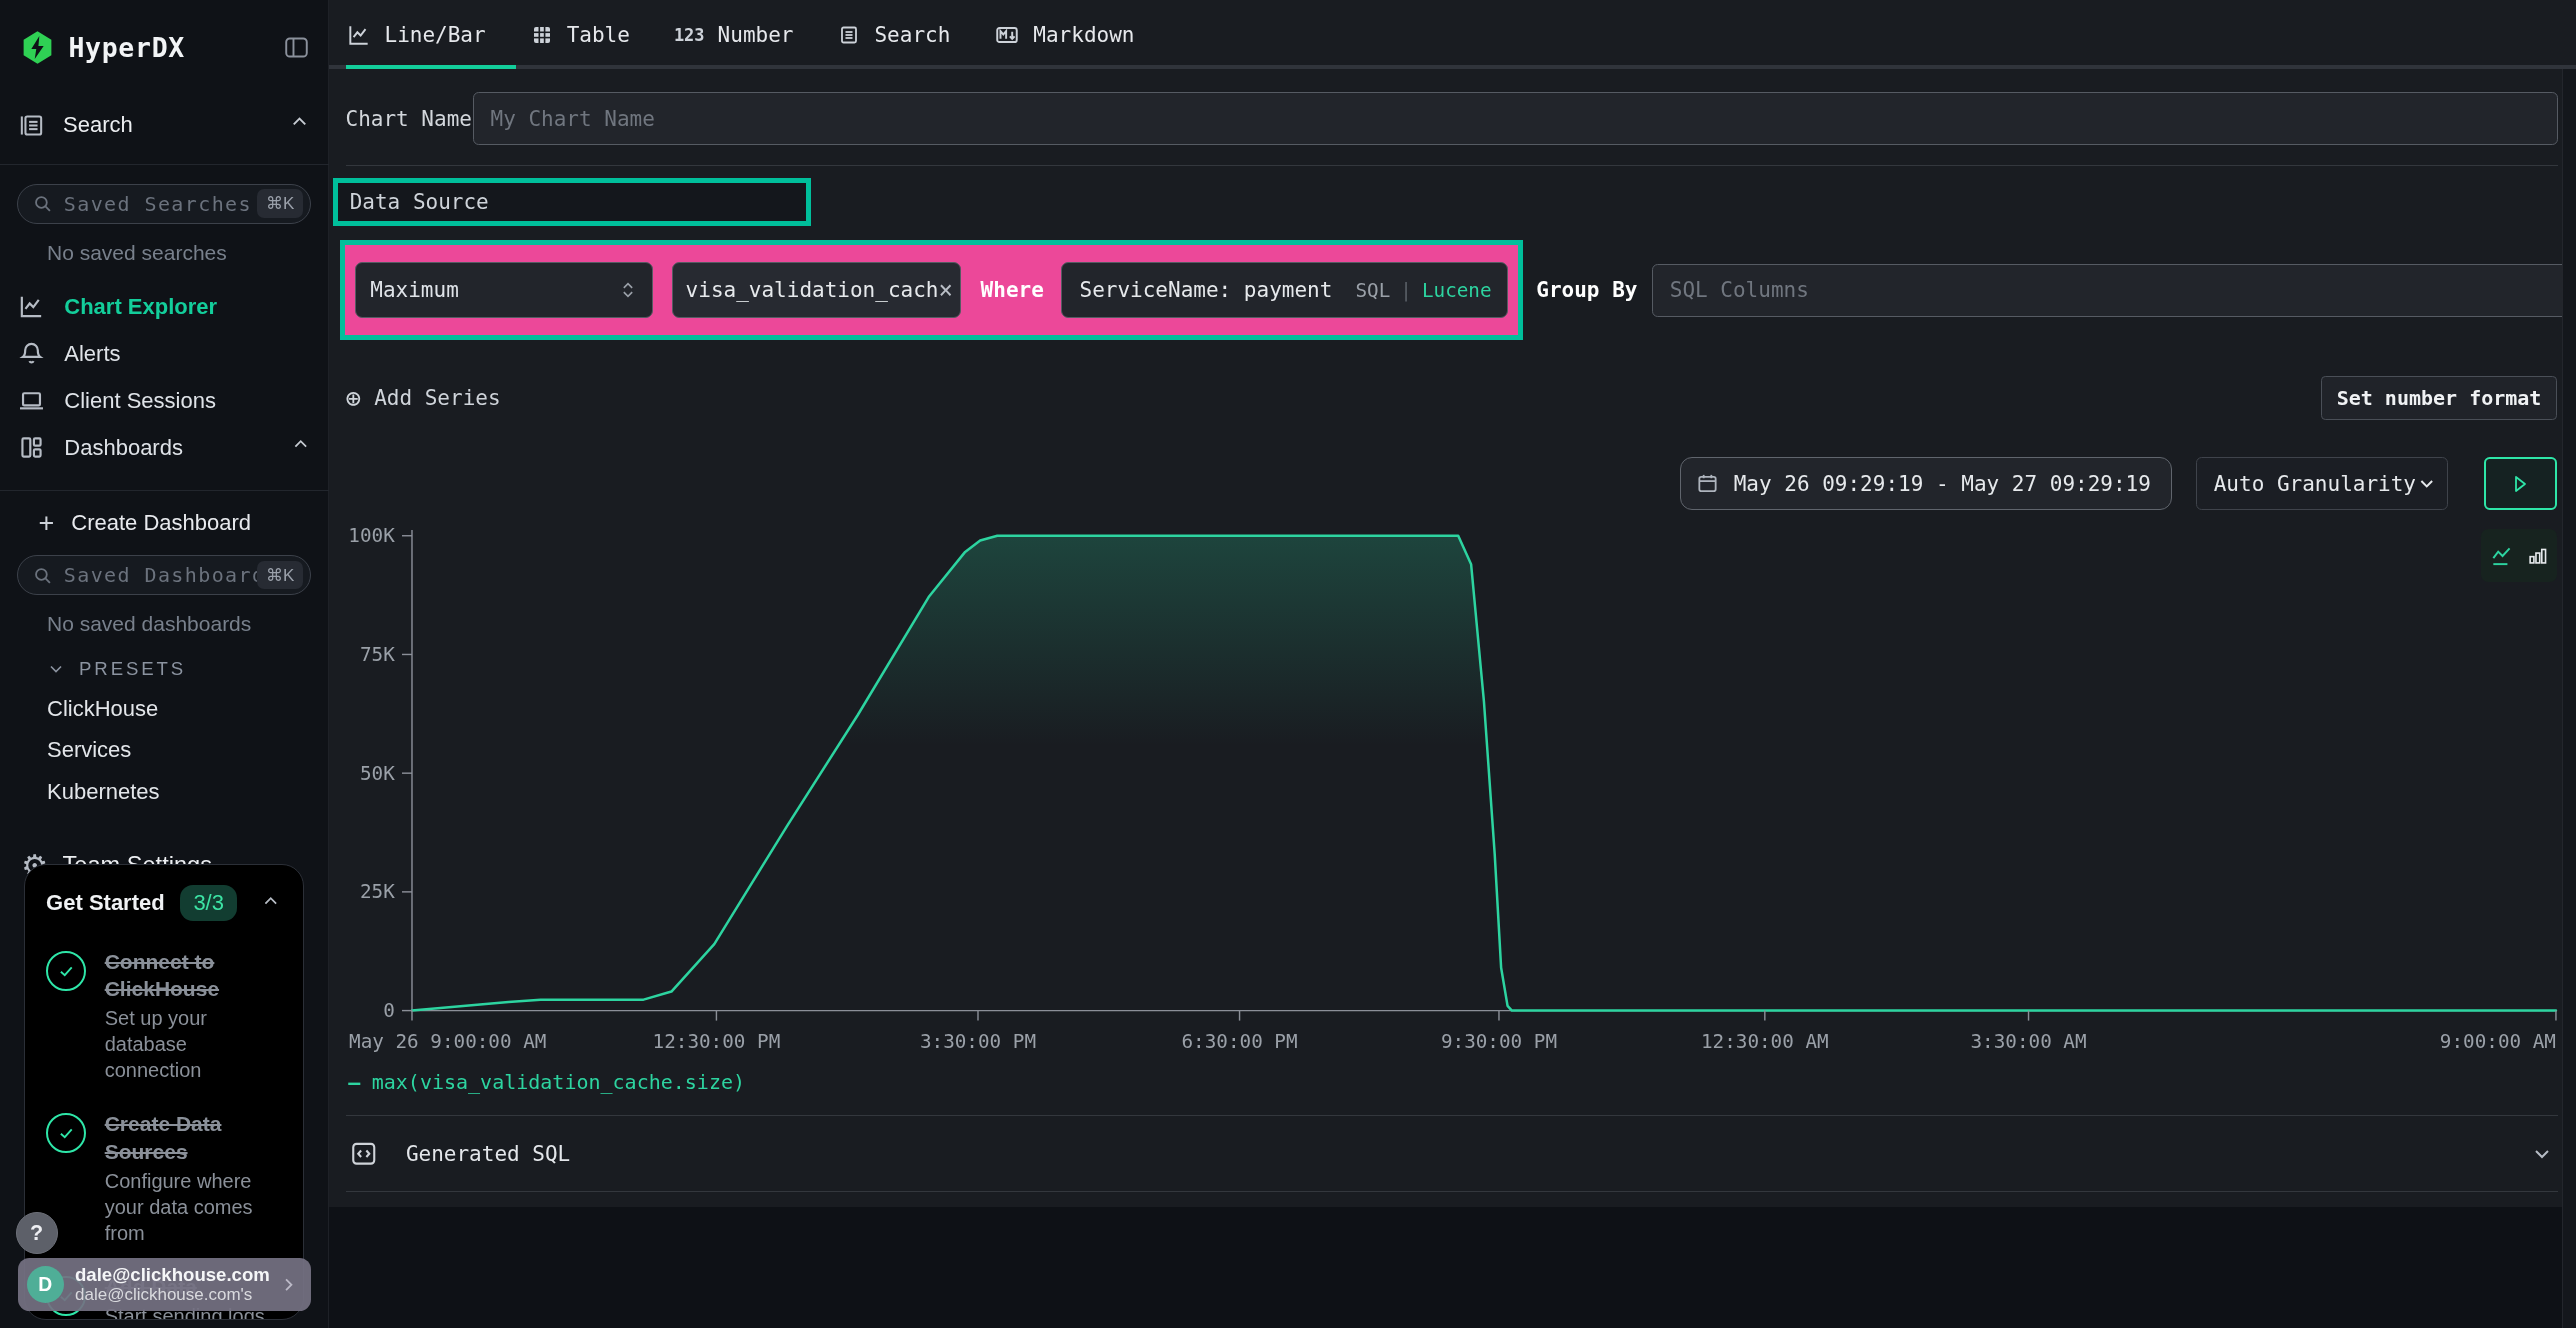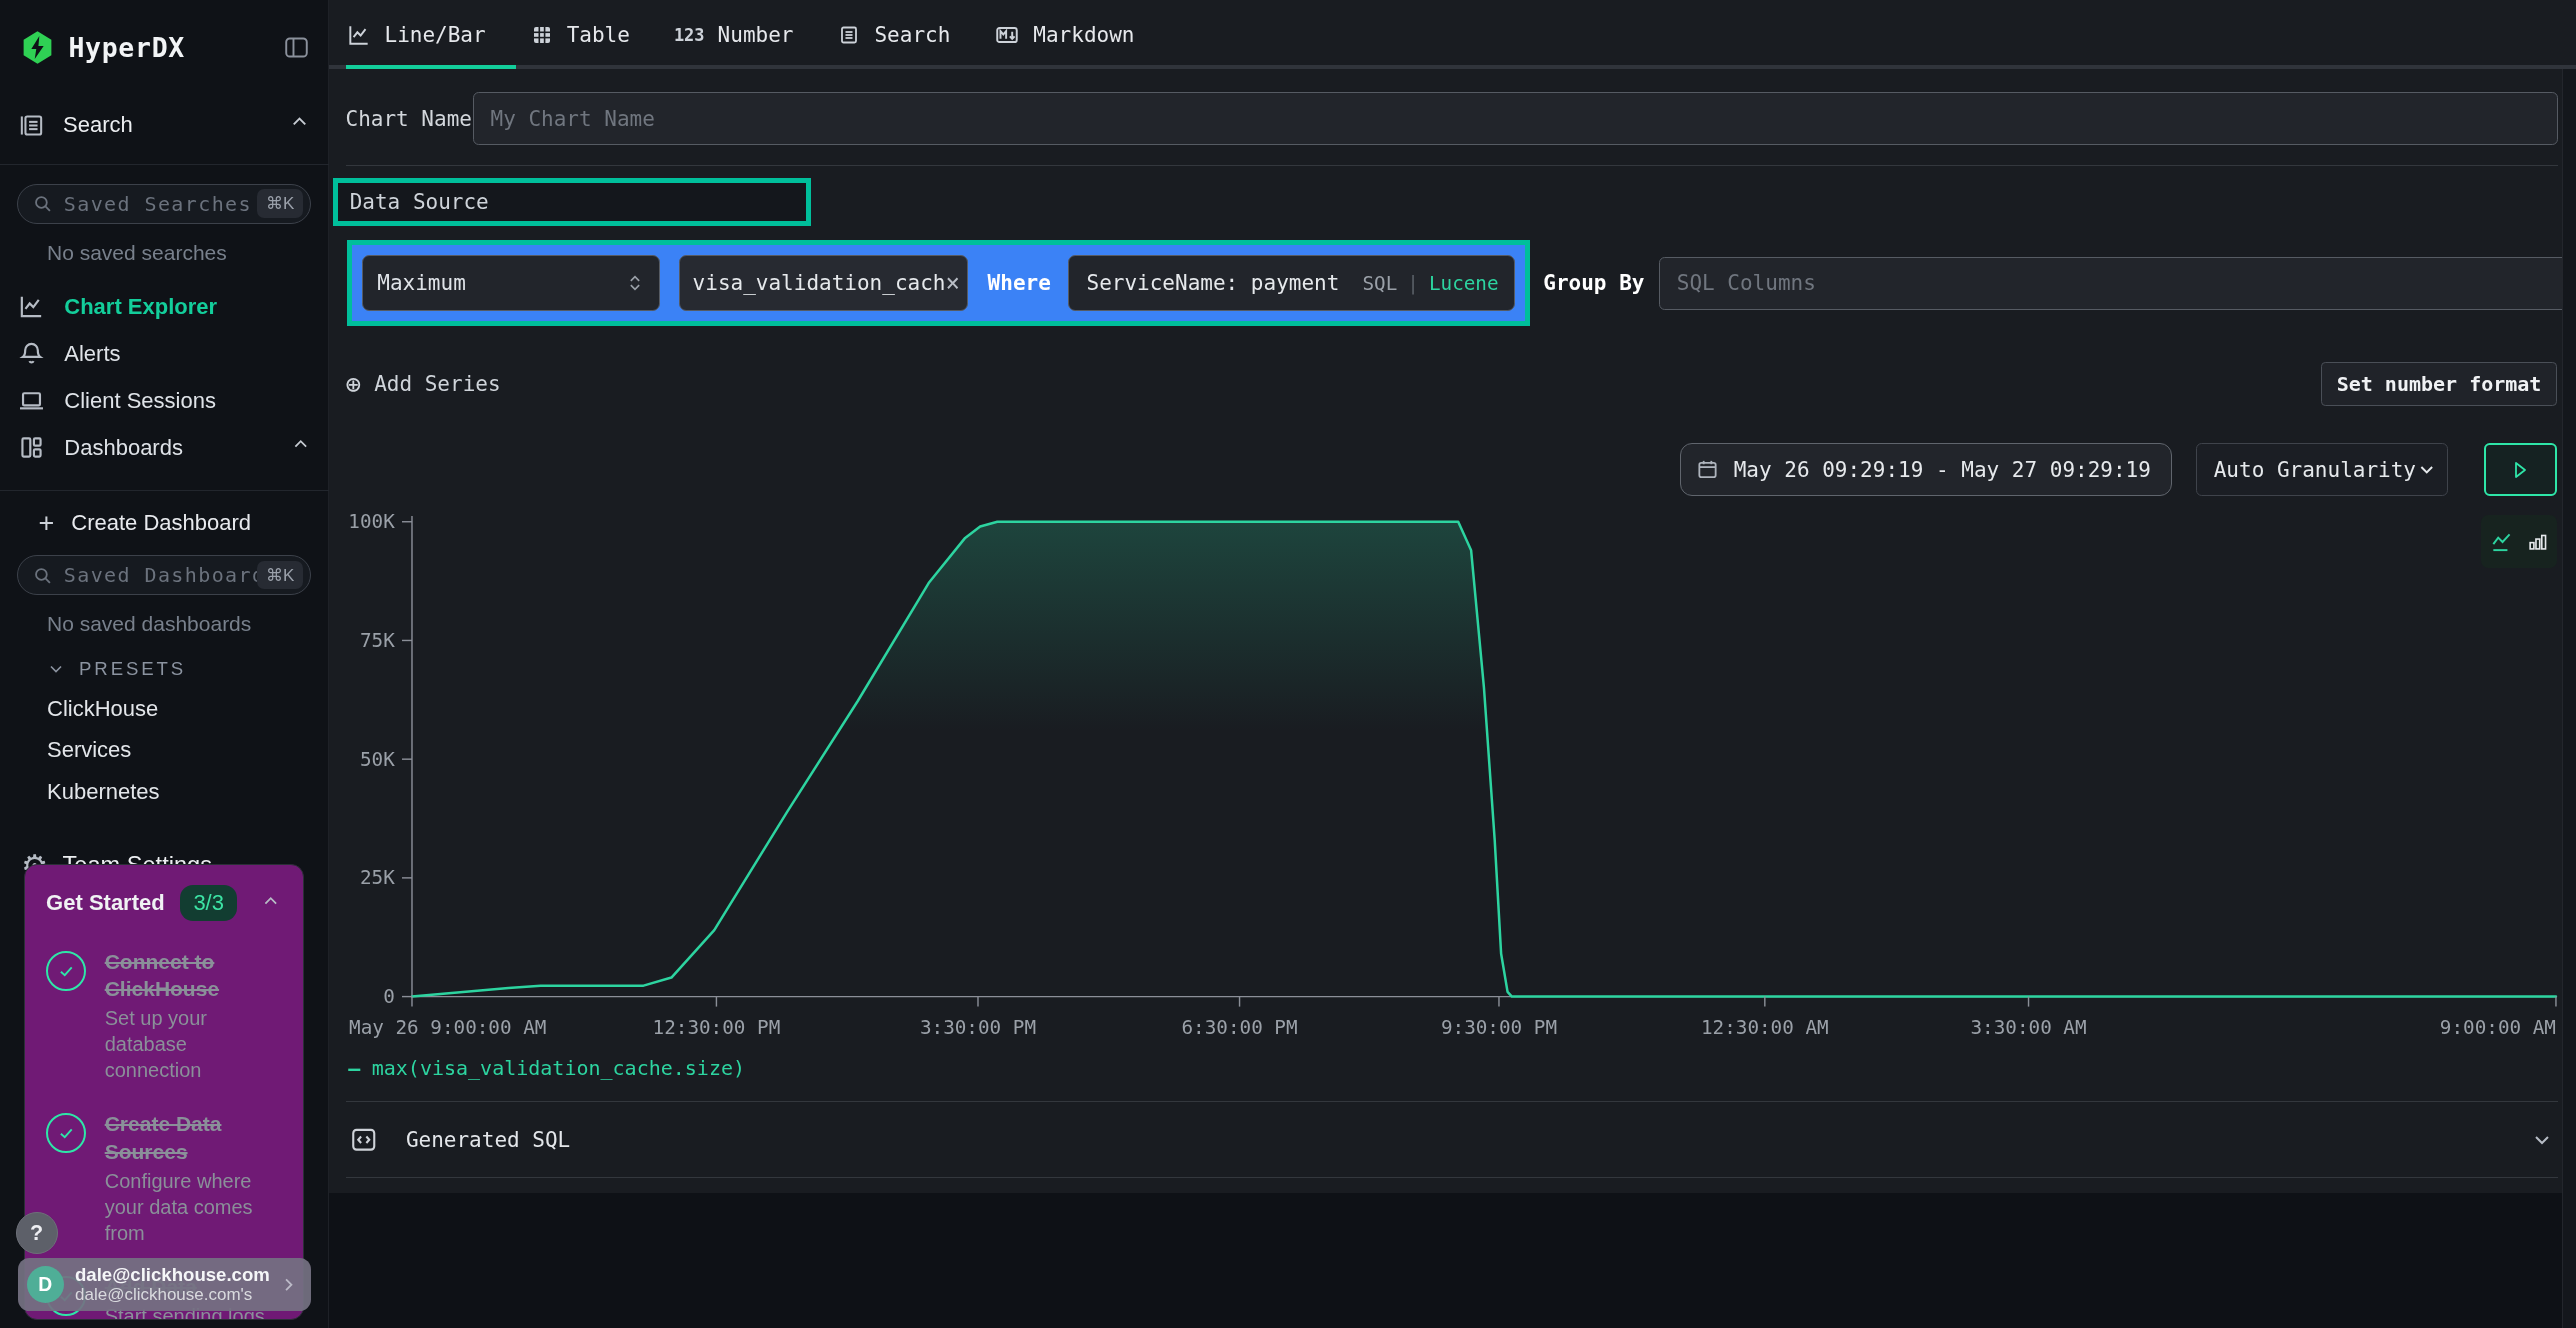--- a/index.html
+++ b/index.html
@@ -37,22 +37,22 @@
   .nav-item.active .nlabel{color:var(--accent);font-weight:bold}
   .nav-item .chev{margin-left:auto;color:#c6cbd2}
   .create-row{display:flex;align-items:center;margin:18.6px 0 0 21.5px;font-size:22px;color:#e8eaee}
   .create-row .plus{font-size:27px;color:#cdd2d9;margin-right:17px;line-height:1}
   .presets-row{display:flex;align-items:center;margin:21.5px 0 0 29px;color:#8b93a0;font-size:18.6px;letter-spacing:2.9px}
   .presets-row .chev{margin-right:13px;color:#8b93a0;display:flex}
   .preset-item{margin:15.7px 0 0 30px;font-size:22px;color:#e3e6ea;cursor:pointer}
   .team-row{display:flex;align-items:center;margin:46px 0 0 4.3px;font-size:23.6px;color:#eceef1}
   .team-row .gear{font-size:30px;color:#b6bcc5;margin-right:14.3px;line-height:1}
 
-  .gs-card{position:absolute;left:23.6px;right:23.6px;top:864px;bottom:7.9px;border:1.4px solid #2b2f37;border-radius:13px;
-           background:#701a75;padding:20px 21.5px;overflow:hidden;z-index:2}
+  .gs-card{position:absolute;left:23.6px;right:23.6px;top:864px;bottom:7.9px;border:1.4px solid #2b2f37;border-radius:22px;
+           background:#000000;padding:20px 21.5px;overflow:hidden;z-index:2}
   .gs-head{display:flex;align-items:center}
   .gs-title{font-size:22px;font-weight:bold;color:#f0f2f4}
   .badge{margin-left:15.7px;background:#123d31;color:#3ce3a4;font-size:22px;font-weight:normal;padding:5px 13px;border-radius:13px}
   .gs-head .chev{margin-left:auto;color:#b6bcc5}
   .gs-item{display:flex;margin-top:27px}
   .gs-check{width:40px;height:40px;border-radius:50%;border:2.1px solid var(--accent-bright);color:var(--accent-bright);
             display:flex;align-items:center;justify-content:center;flex:none;margin-top:2.9px}
   .gs-text{margin-left:18.6px;min-width:0}
   .gs-item-title{font-size:21px;font-weight:bold;color:#8a9099;text-decoration:line-through;line-height:1.3}
   .gs-item-sub{font-size:20px;color:#8a9099;margin-top:2.9px;line-height:1.3}
@@ -92,21 +92,21 @@
 
   .hl-box1{margin:11.4px 0 0 4.3px;border:5.7px solid var(--hl);width:478px;padding:7.2px 10px 7.2px 11.4px;
            display:flex;align-items:center;flex:none;background:#14171c}
   .ds-label{font-size:21px;color:#cfd4da;width:160px;flex:none}
   .select{height:56px;border:1.4px solid #6b7078;border-radius:7.2px;background:#1e2127;display:flex;align-items:center;
           padding:0 14.3px;font-size:21px;color:#dfe3e8;cursor:pointer}
   .select .updown{margin-left:auto;color:#9aa0a8;display:flex}
   .ds-select{width:289px}
 
   .series-row{display:flex;align-items:center;margin:14.3px 19.3px 0 0;flex:none}
-  .hl-box2{margin-left:18px;border:5.7px solid var(--hl);display:flex;align-items:center;padding:10px 10px;width:1682px;background:#3b82f6}
+  .hl-box2{margin-left:11px;border:5.7px solid var(--hl);display:flex;align-items:center;padding:17px 10px;width:1682px;background:#ec4899}
   .agg-select{width:298px;border-color:#565b63;background:#22252b}
   .chip{margin-left:18.6px;width:289px;height:56px;border:1.4px solid #565b63;border-radius:7.2px;background:#272a31;
         display:flex;align-items:center;padding:0 13px;font-size:21px;color:#e6e9ec;cursor:pointer;white-space:nowrap}
   .chip .x{margin-left:auto;color:#b9bec6;font-size:24px;cursor:pointer;line-height:1}
   .where-label{margin-left:20px;font-size:21px;font-weight:bold;color:#ffffff;flex:none}
   .where-wrap{margin-left:17px;flex:1;height:56px;border:1.4px solid #565b63;border-radius:7.2px;background:#22252b;
               display:flex;align-items:center;padding:0 15.7px}
   .where-wrap input{border:none;background:transparent;outline:none;flex:1;font-size:21px;color:#e6e9ec;font-family:inherit;min-width:0}
   .mode{font-size:19.3px;cursor:pointer}
   .mode.sql{color:#9aa0a8}

